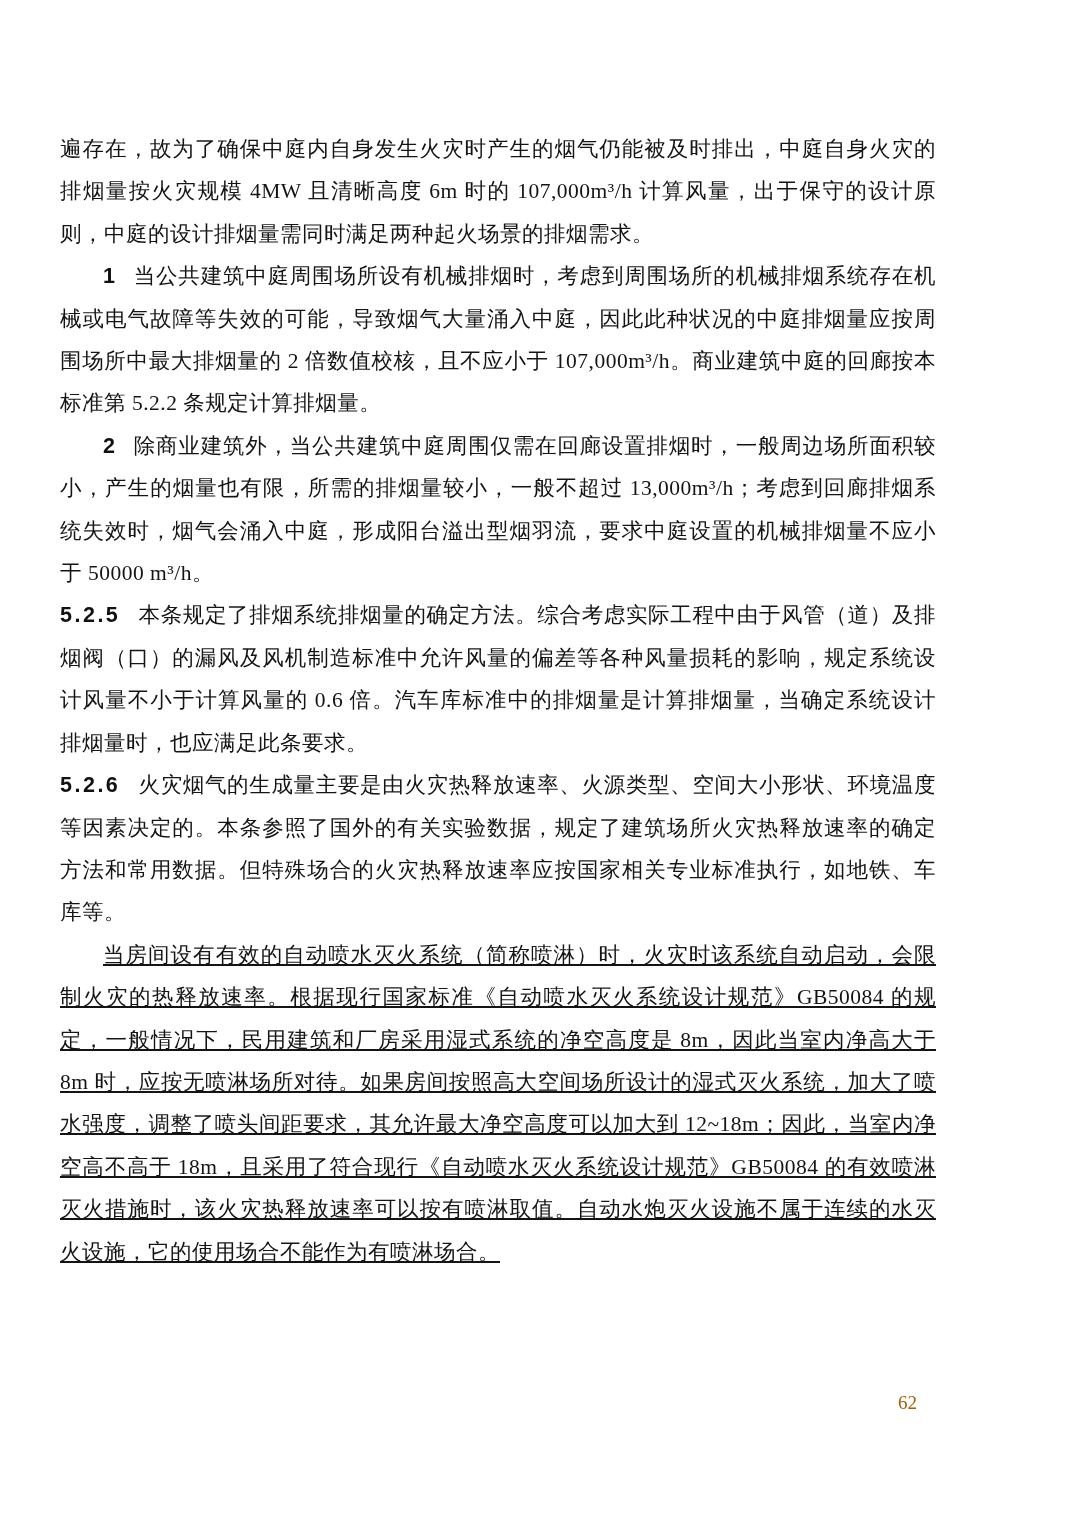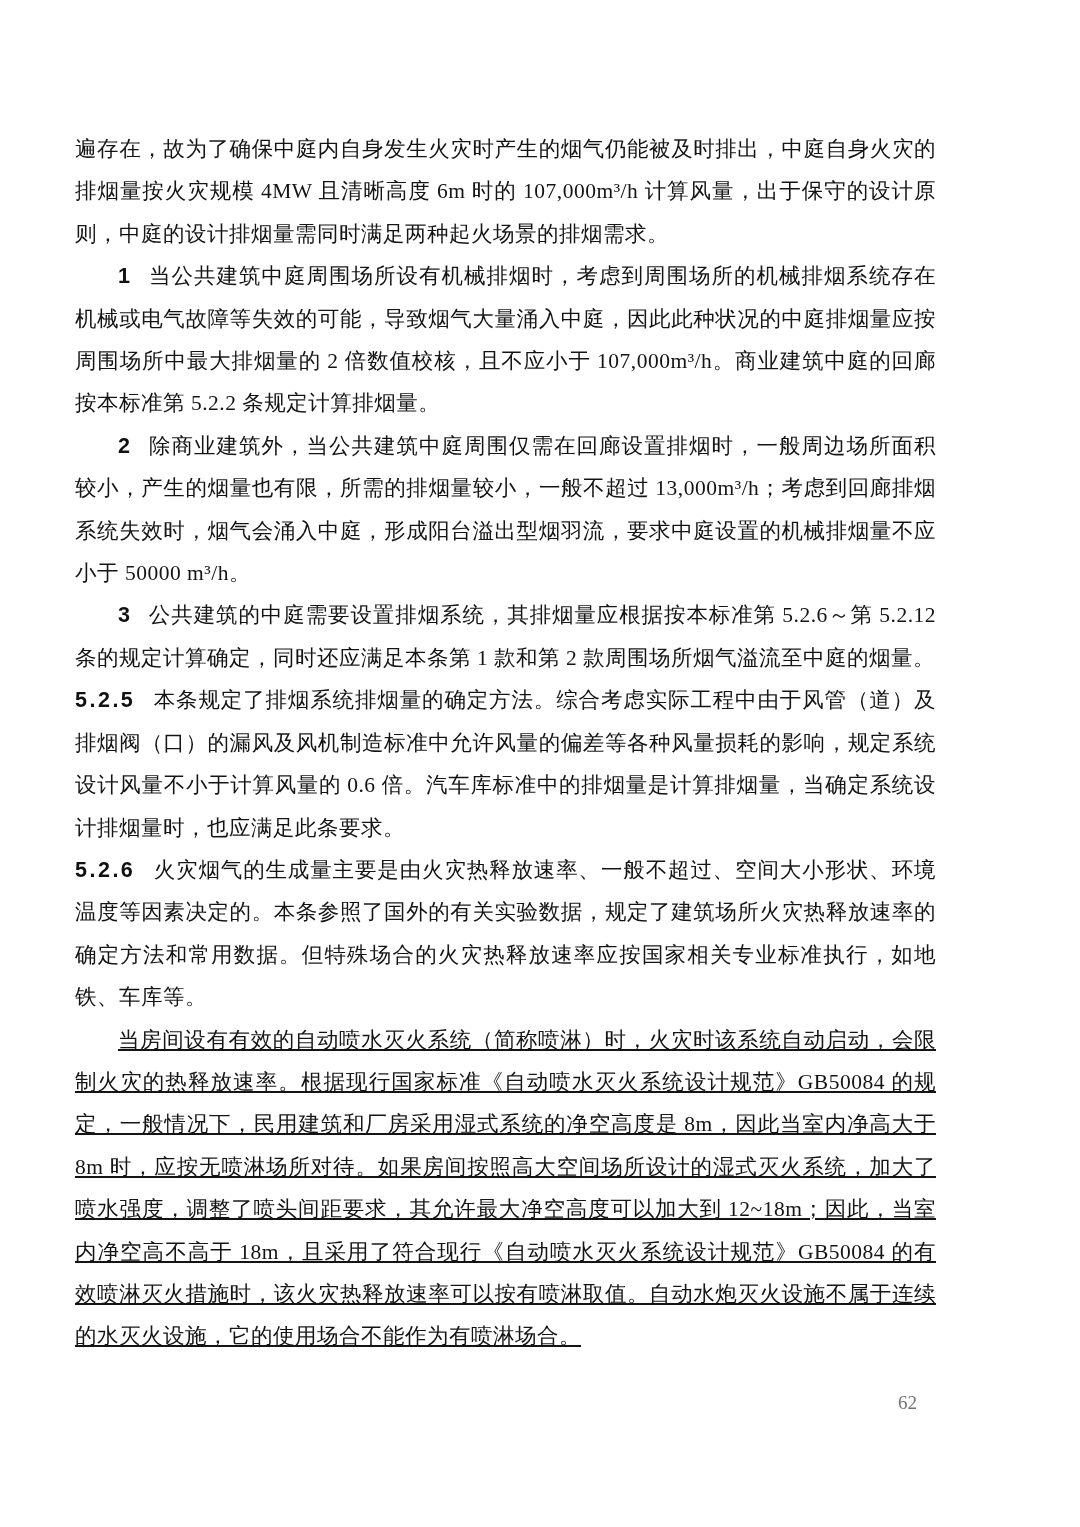--- a/index.html
+++ b/index.html
@@ -7,21 +7,21 @@
     padding: 0;
     background: #ffffff;
   }
   .page {
     position: relative;
     width: 1080px;
     height: 1527px;
     margin: 0 auto;
     background: #ffffff;
     box-sizing: border-box;
-    padding: 128px 144px 0 75px;
+    padding: 128px 144px 0 60px;
     overflow: hidden;
   }
   .body-text p.para {
     margin: 0;
     font-family: "Liberation Serif", "DejaVu Serif", serif;
     font-size: 21.5px;
     line-height: 42.4px;
     color: #141414;
     text-align: justify;
     text-justify: inter-ideograph;
@@ -44,51 +44,48 @@
   }
   .p-item .lbl { margin-right: 16px; }
   .p-sect .lbl { margin-right: 18px; margin-top: 48px; }
 
   .page-number {
     position: absolute;
     top: 1392px;
     right: 163px;
     font-family: "Liberation Serif", "DejaVu Serif", serif;
     font-size: 19px;
-    color: #737373;
+    color: #a16207;
   }
 </style>
 </head>
 <body>
 
 <div class="page">
   <div class="body-text">
 
     <p class="para p-cont">
       <span>遍存在，故为了确保中庭内自身发生火灾时产生的烟气仍能被及时排出，中庭自身火灾的排烟量按火灾规模 4MW 且清晰高度 6m 时的 107,000m³/h 计算风量，出于保守的设计原则，中庭的设计排烟量需同时满足两种起火场景的排烟需求。</span>
     </p>
 
     <p class="para p-item">
       <span class="lbl">1</span><span>当公共建筑中庭周围场所设有机械排烟时，考虑到周围场所的机械排烟系统存在机械或电气故障等失效的可能，导致烟气大量涌入中庭，因此此种状况的中庭排烟量应按周围场所中最大排烟量的 2 倍数值校核，且不应小于 107,000m³/h。商业建筑中庭的回廊按本标准第 5.2.2 条规定计算排烟量。</span>
     </p>
 
     <p class="para p-item">
       <span class="lbl">2</span><span>除商业建筑外，当公共建筑中庭周围仅需在回廊设置排烟时，一般周边场所面积较小，产生的烟量也有限，所需的排烟量较小，一般不超过 13,000m³/h；考虑到回廊排烟系统失效时，烟气会涌入中庭，形成阳台溢出型烟羽流，要求中庭设置的机械排烟量不应小于 50000 m³/h。</span>
     </p>
 
-    <p class="para p-item">
-      <span class="lbl">3</span><span>公共建筑的中庭需要设置排烟系统，其排烟量应根据按本标准第 5.2.6～第 5.2.12 条的规定计算确定，同时还应满足本条第 1 款和第 2 款周围场所烟气溢流至中庭的烟量。</span>
-    </p>
 
     <p class="para p-sect">
       <span class="lbl">5.2.5</span><span>本条规定了排烟系统排烟量的确定方法。综合考虑实际工程中由于风管（道）及排烟阀（口）的漏风及风机制造标准中允许风量的偏差等各种风量损耗的影响，规定系统设计风量不小于计算风量的 0.6 倍。汽车库标准中的排烟量是计算排烟量，当确定系统设计排烟量时，也应满足此条要求。</span>
     </p>
 
     <p class="para p-sect">
-      <span class="lbl">5.2.6</span><span>火灾烟气的生成量主要是由火灾热释放速率、一般不超过、空间大小形状、环境温度等因素决定的。本条参照了国外的有关实验数据，规定了建筑场所火灾热释放速率的确定方法和常用数据。但特殊场合的火灾热释放速率应按国家相关专业标准执行，如地铁、车库等。</span>
+      <span class="lbl">5.2.6</span><span>火灾烟气的生成量主要是由火灾热释放速率、火源类型、空间大小形状、环境温度等因素决定的。本条参照了国外的有关实验数据，规定了建筑场所火灾热释放速率的确定方法和常用数据。但特殊场合的火灾热释放速率应按国家相关专业标准执行，如地铁、车库等。</span>
     </p>
 
     <p class="para p-ind">
       <span>当房间设有有效的自动喷水灭火系统（简称喷淋）时，火灾时该系统自动启动，会限制火灾的热释放速率。根据现行国家标准《自动喷水灭火系统设计规范》GB50084 的规定，一般情况下，民用建筑和厂房采用湿式系统的净空高度是 8m，因此当室内净高大于 8m 时，应按无喷淋场所对待。如果房间按照高大空间场所设计的湿式灭火系统，加大了喷水强度，调整了喷头间距要求，其允许最大净空高度可以加大到 12~18m；因此，当室内净空高不高于 18m，且采用了符合现行《自动喷水灭火系统设计规范》GB50084 的有效喷淋灭火措施时，该火灾热释放速率可以按有喷淋取值。自动水炮灭火设施不属于连续的水灭火设施，它的使用场合不能作为有喷淋场合。</span>
     </p>
 
 
   </div>
 
   <div class="page-number">62</div>

